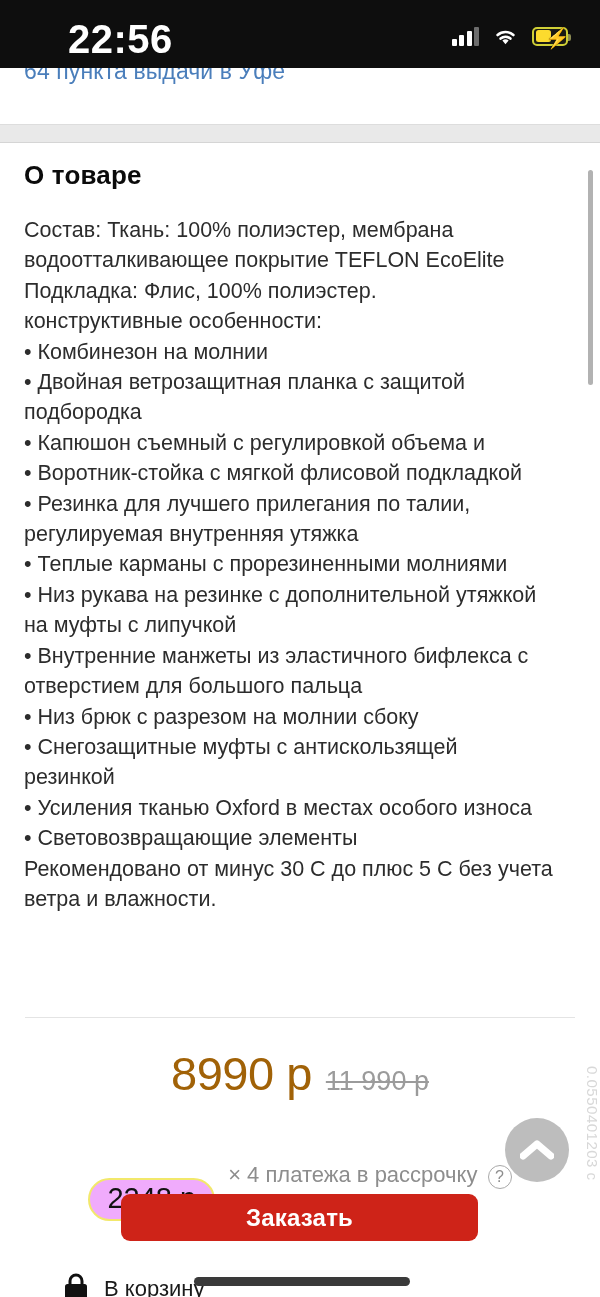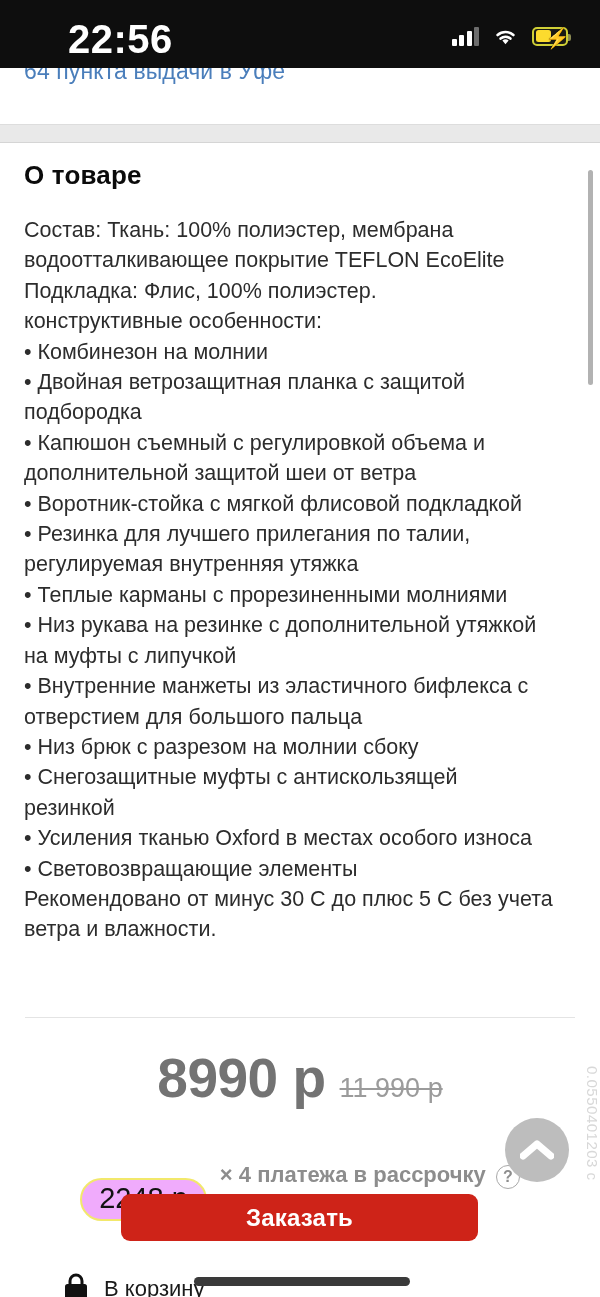--- a/index.html
+++ b/index.html
@@ -144,23 +144,23 @@
   .price-row {
     position:absolute;
     left:0; top:1046px;
     width:600px;
     display:flex;
     align-items:baseline;
     justify-content:center;
     gap:14px;
   }
   .price-now {
-    font-size:55px;
-    font-weight:bold;
-    color:#737373;
+    font-size:47px;
+    font-weight:normal;
+    color:#a16207;
     letter-spacing:-0.5px;
   }
   .price-old {
     font-size:27px;
     color:#9b9b9b;
     text-decoration:line-through;
     text-decoration-thickness:2px;
   }
 
   .install-row {
@@ -178,21 +178,20 @@
     background:#f0abfc;
     padding:4px 17px 6px 17px;
     font-size:29px;
     color:#111111;
     line-height:1;
     margin-top:48px;
   }
   .install-text {
     font-size:22px;
     color:#8d8d8d;
-    font-weight:bold;
   }
   .help-icon {
     display:inline-flex;
     align-items:center;
     justify-content:center;
     width:24px; height:24px;
     border:1.8px solid #a9a9a9;
     border-radius:50%;
     font-size:16px;
     color:#8d8d8d;
@@ -306,21 +305,20 @@
     <h2 class="about-title">О товаре</h2>
     <div class="about-body">
         <span class="ln">Состав: Ткань: 100% полиэстер, мембрана</span>
         <span class="ln">водоотталкивающее покрытие TEFLON EcoElite</span>
         <span class="ln">Подкладка: Флис, 100% полиэстер.</span>
         <span class="ln">конструктивные особенности:</span>
         <span class="ln">• Комбинезон на молнии</span>
         <span class="ln">• Двойная ветрозащитная планка с защитой</span>
         <span class="ln">подбородка</span>
         <span class="ln">• Капюшон съемный с регулировкой объема и</span>
-        <span class="ln">дополнительной защитой шеи от ветра</span>
         <span class="ln">• Воротник-стойка с мягкой флисовой подкладкой</span>
         <span class="ln">• Резинка для лучшего прилегания по талии,</span>
         <span class="ln">регулируемая внутренняя утяжка</span>
         <span class="ln">• Теплые карманы с прорезиненными молниями</span>
         <span class="ln">• Низ рукава на резинке с дополнительной утяжкой</span>
         <span class="ln">на муфты с липучкой</span>
         <span class="ln">• Внутренние манжеты из эластичного бифлекса с</span>
         <span class="ln">отверстием для большого пальца</span>
         <span class="ln">• Низ брюк с разрезом на молнии сбоку</span>
         <span class="ln">• Снегозащитные муфты с антискользящей</span>

